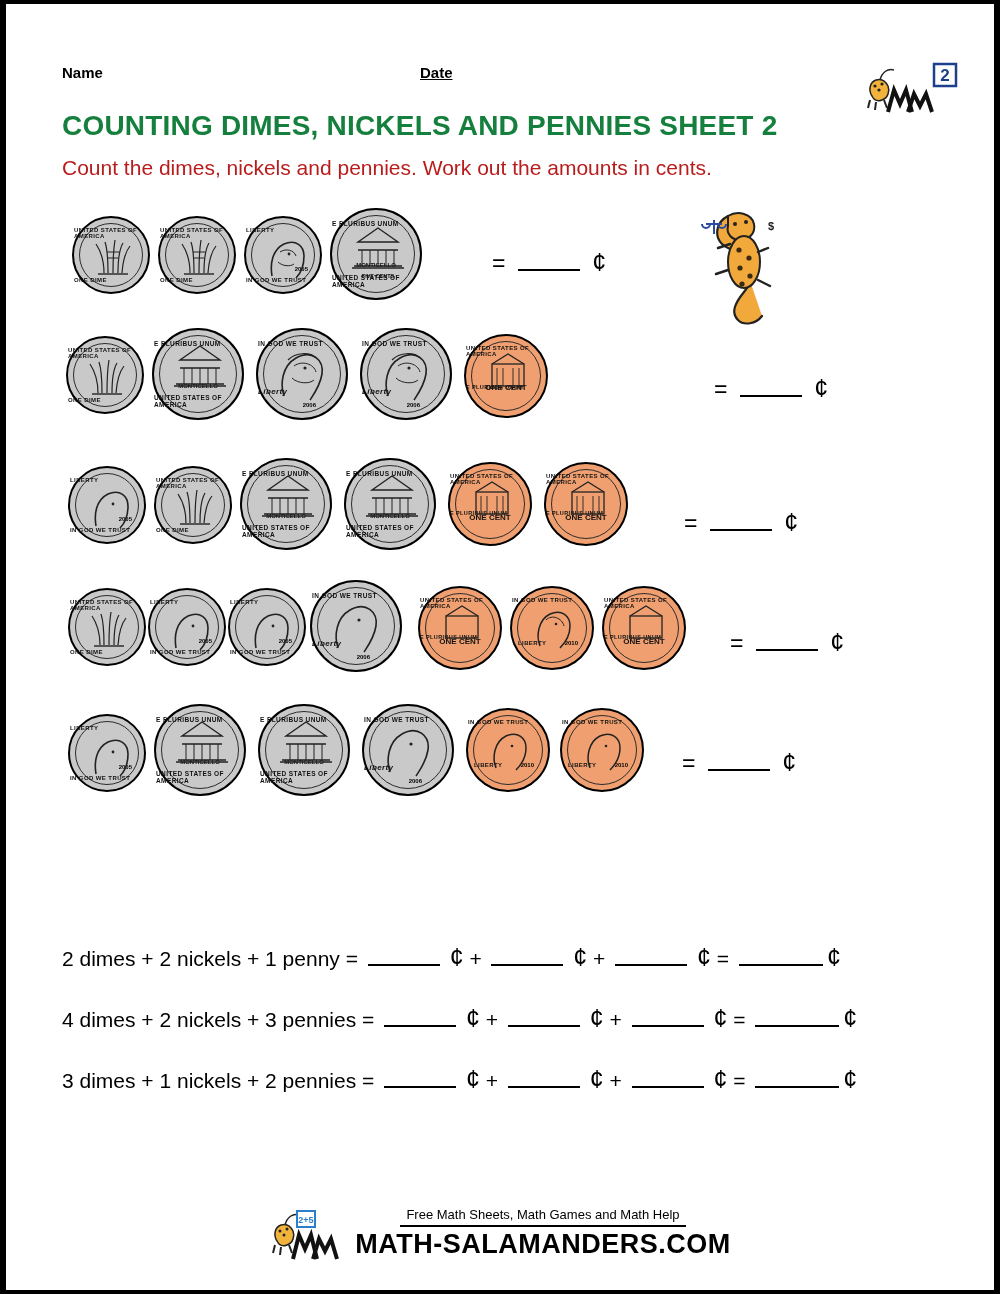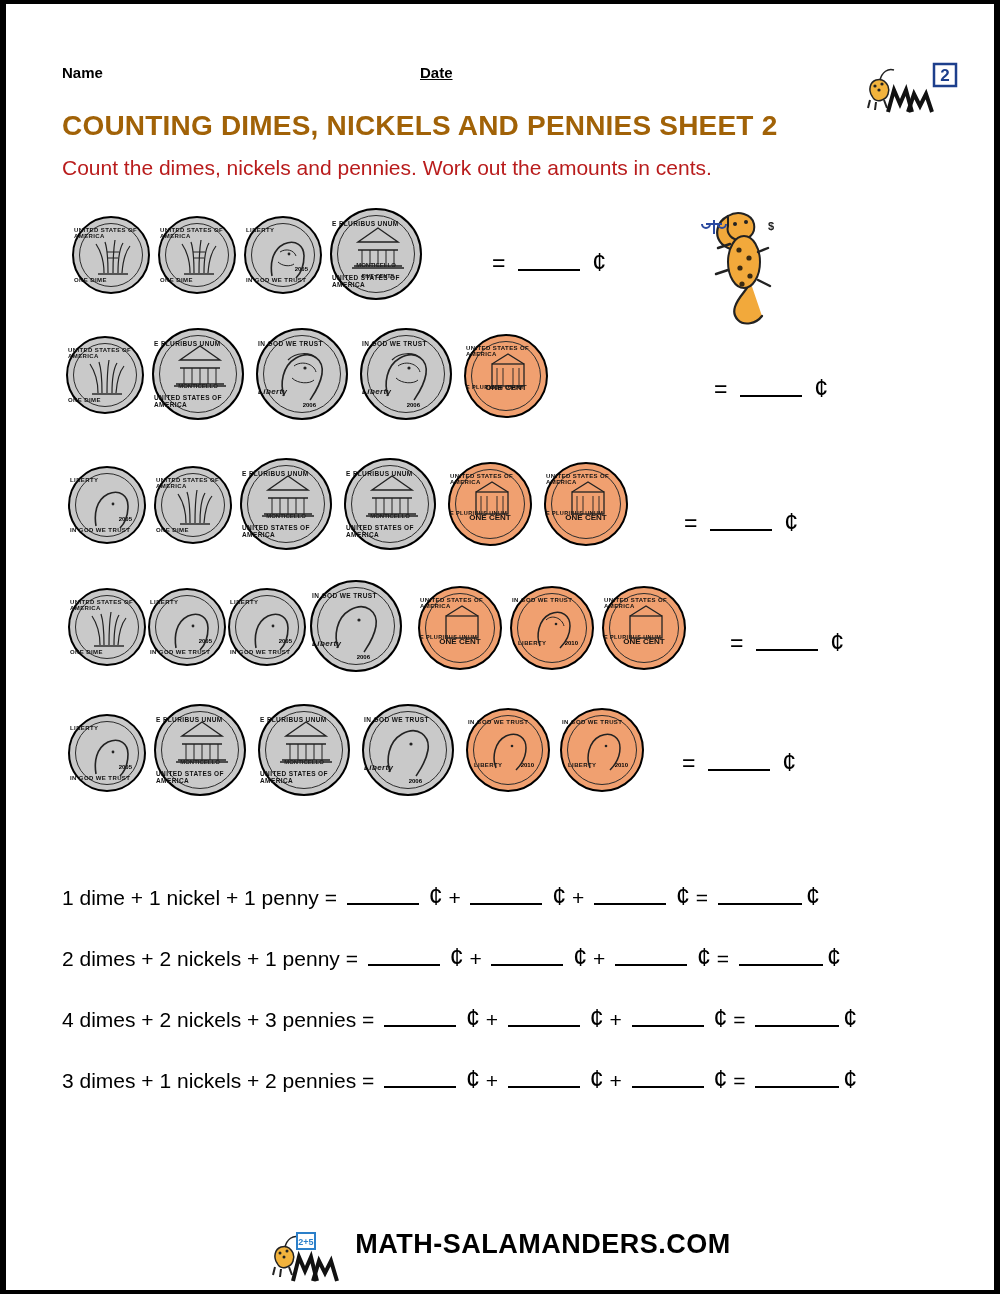--- a/index.html
+++ b/index.html
@@ -54,21 +54,21 @@
     top: 56px;
     width: 96px;
     height: 58px;
   }
   .title {
     position: absolute;
     left: 56px;
     top: 106px;
     font-size: 28px;
     font-weight: bold;
-    color: #a16207;
+    color: #15803d;
     letter-spacing: 0.2px;
     white-space: nowrap;
   }
   .subtitle {
     position: absolute;
     left: 56px;
     top: 152px;
     font-size: 21px;
     color: #b91c1c;
     white-space: nowrap;
@@ -601,33 +601,20 @@
         </svg>
       </div>
       <div class="eq" style="left:614px; top:54px;">
         <span>=</span>
         <span class="blank"></span>
         <span class="cent">¢</span>
       </div>
     </div>
 
 
-    <div class="problem" style="top:878px;">
-      <span>1 dime + 1 nickel + 1 penny =</span>
-      <span class="blank"></span>
-      <span class="cent">¢</span>
-      <span>+</span>
-      <span class="blank"></span>
-      <span class="cent">¢</span>
-      <span>+</span>
-      <span class="blank"></span>
-      <span class="cent">¢</span>
-      <span>=</span>
-      <span class="blank wide"></span><span class="cent">¢</span>
-    </div>
 
     <div class="problem" style="top:939px;">
       <span>2 dimes + 2 nickels + 1 penny =</span>
       <span class="blank"></span>
       <span class="cent">¢</span>
       <span>+</span>
       <span class="blank"></span>
       <span class="cent">¢</span>
       <span>+</span>
       <span class="blank"></span>
@@ -673,18 +660,19 @@
             <circle cx="11" cy="24" r="1.5" fill="#222"></circle>
             <circle cx="15" cy="28" r="1.5" fill="#222"></circle>
             <circle cx="18" cy="22" r="1.5" fill="#222"></circle>
             <path d="M6 38 L4 46 M12 40 L11 48 M20 38 L23 46" stroke="#222" stroke-width="2" fill="none"></path>
             <rect x="28" y="4" width="18" height="16" fill="#fff" stroke="#2b7fc9" stroke-width="2"></rect>
             <text x="37" y="16" font-family="Liberation Sans, sans-serif" font-size="9" font-weight="bold" fill="#2b7fc9" text-anchor="middle">2+5</text>
             <path d="M24 52 L30 28 L36 42 L42 28 L48 52" fill="none" stroke="#111" stroke-width="4"></path>
             <path d="M44 52 L50 32 L56 44 L62 32 L68 52" fill="none" stroke="#111" stroke-width="4"></path>
           </svg>
         </div>
+        <div class="footer-tag">Free Math Sheets, Math Games and Math Help</div>
         <div class="footer-site">MATH-SALAMANDERS.COM</div>
       </div>
     </div>
 
   </div>
 </div>
 
 </body></html>

